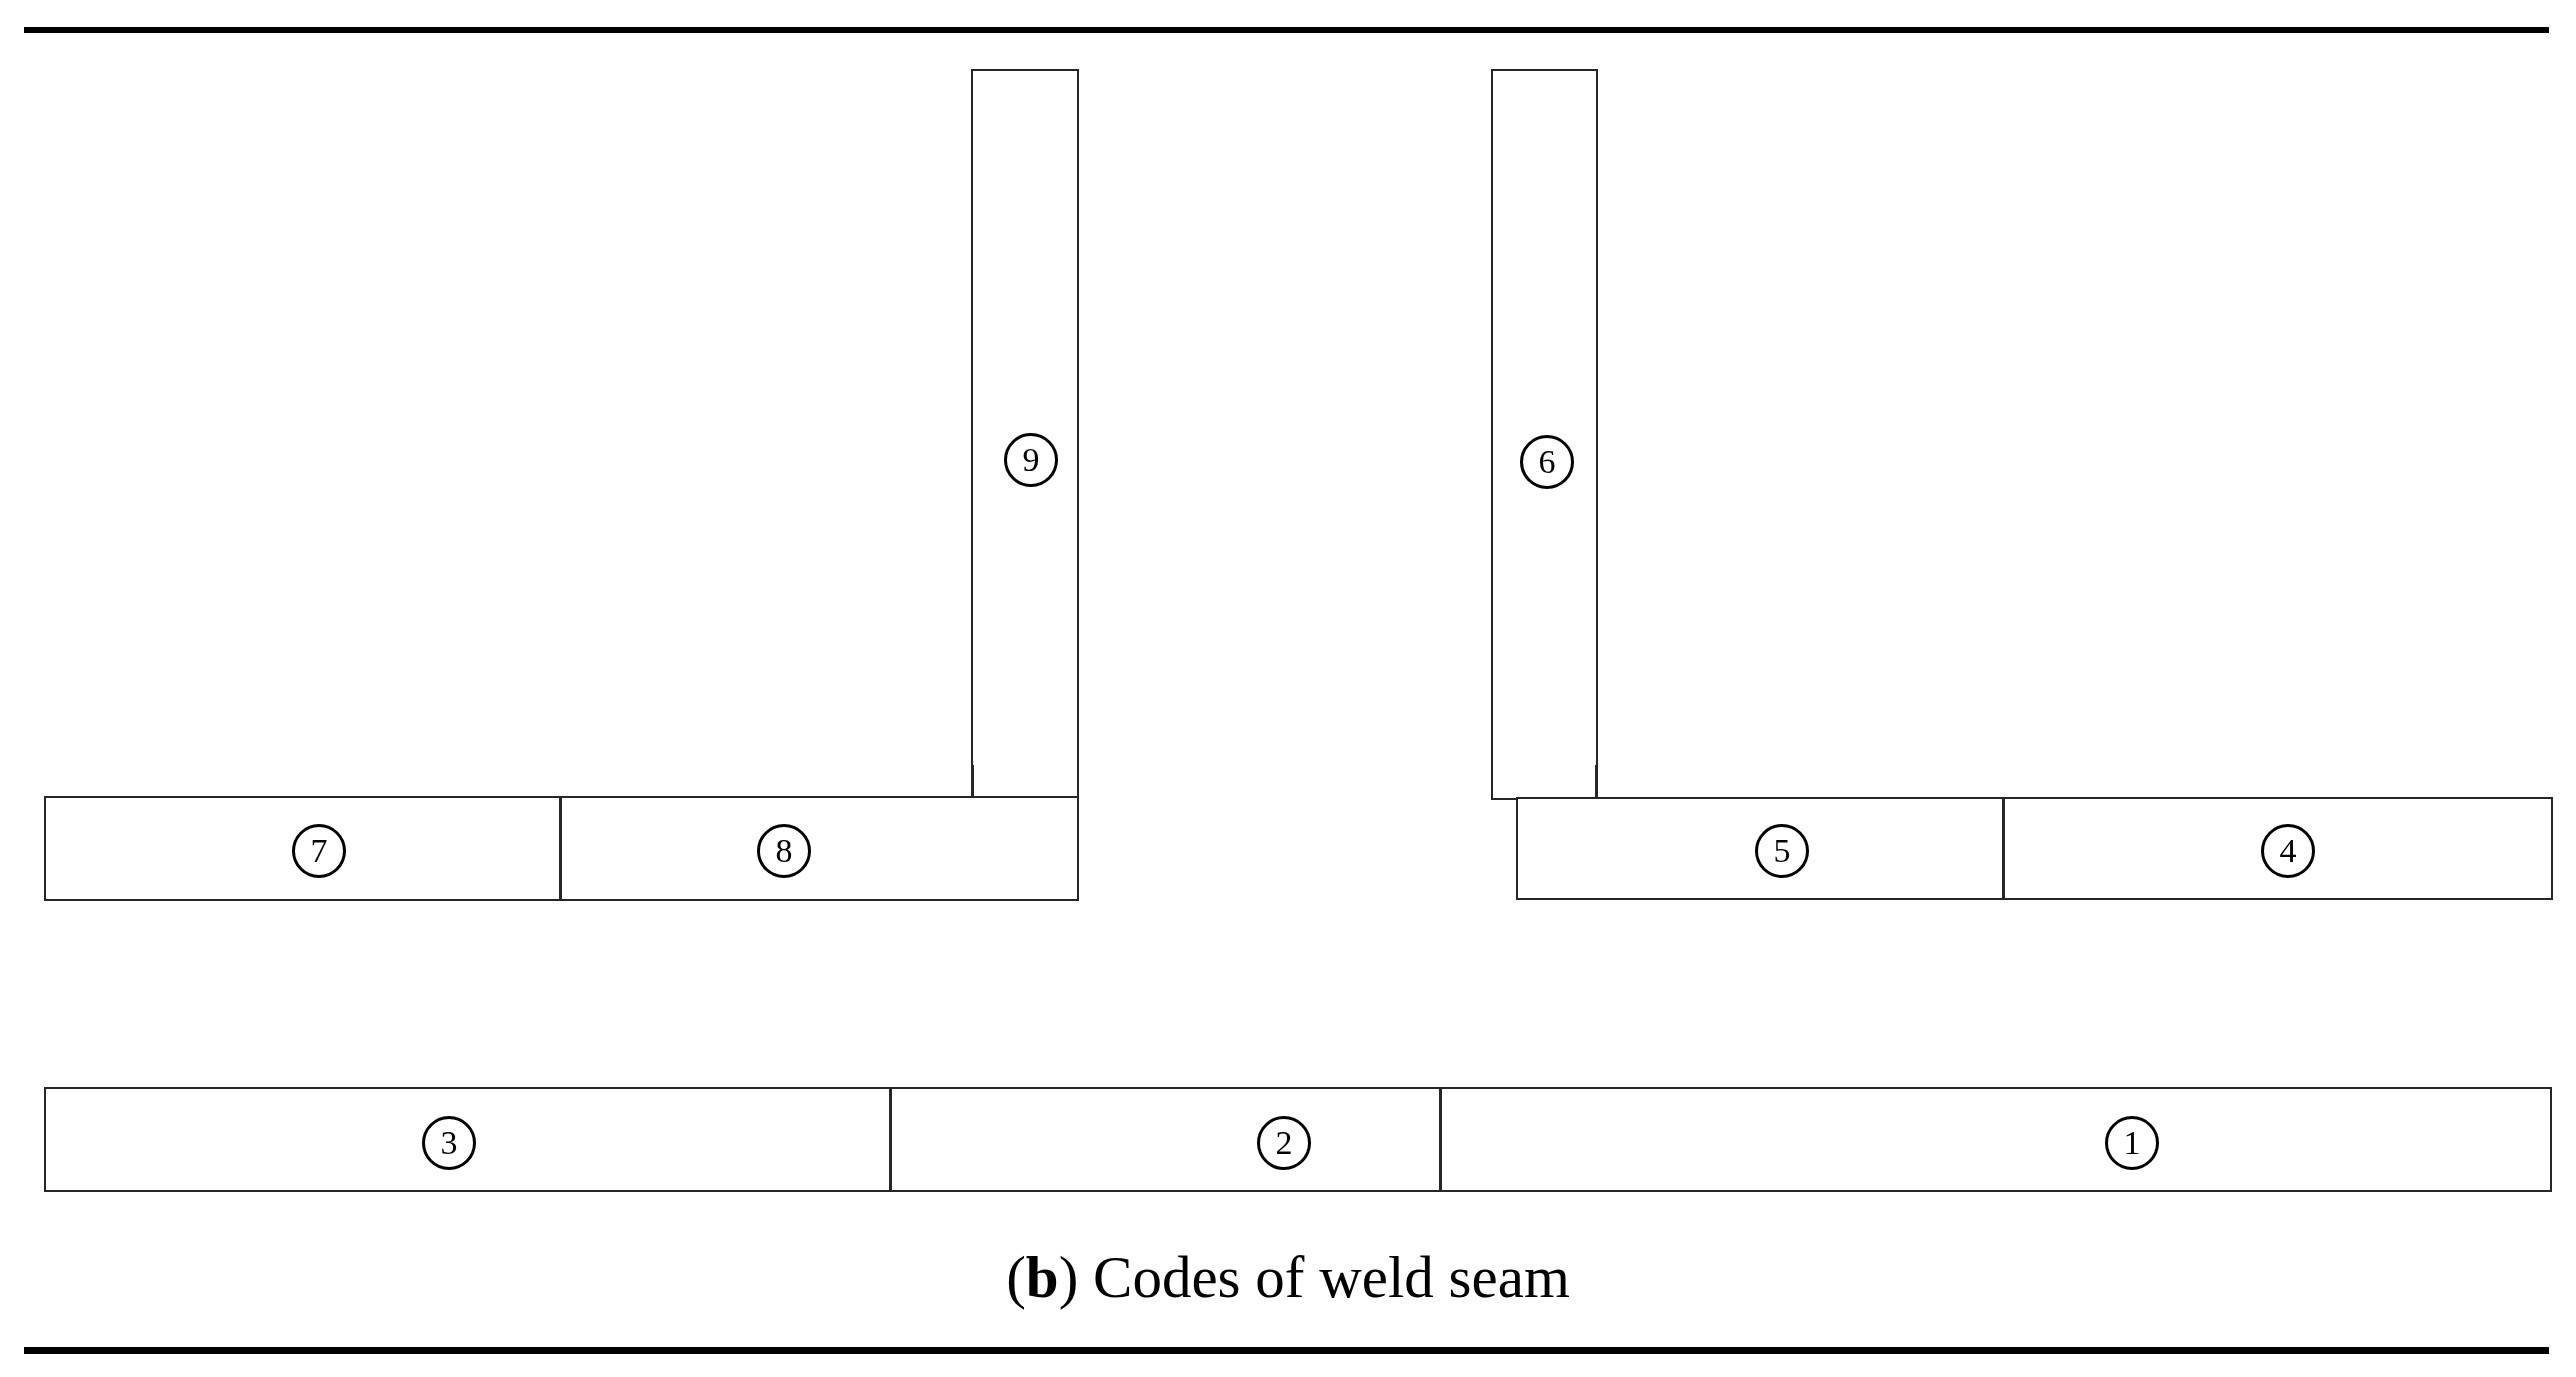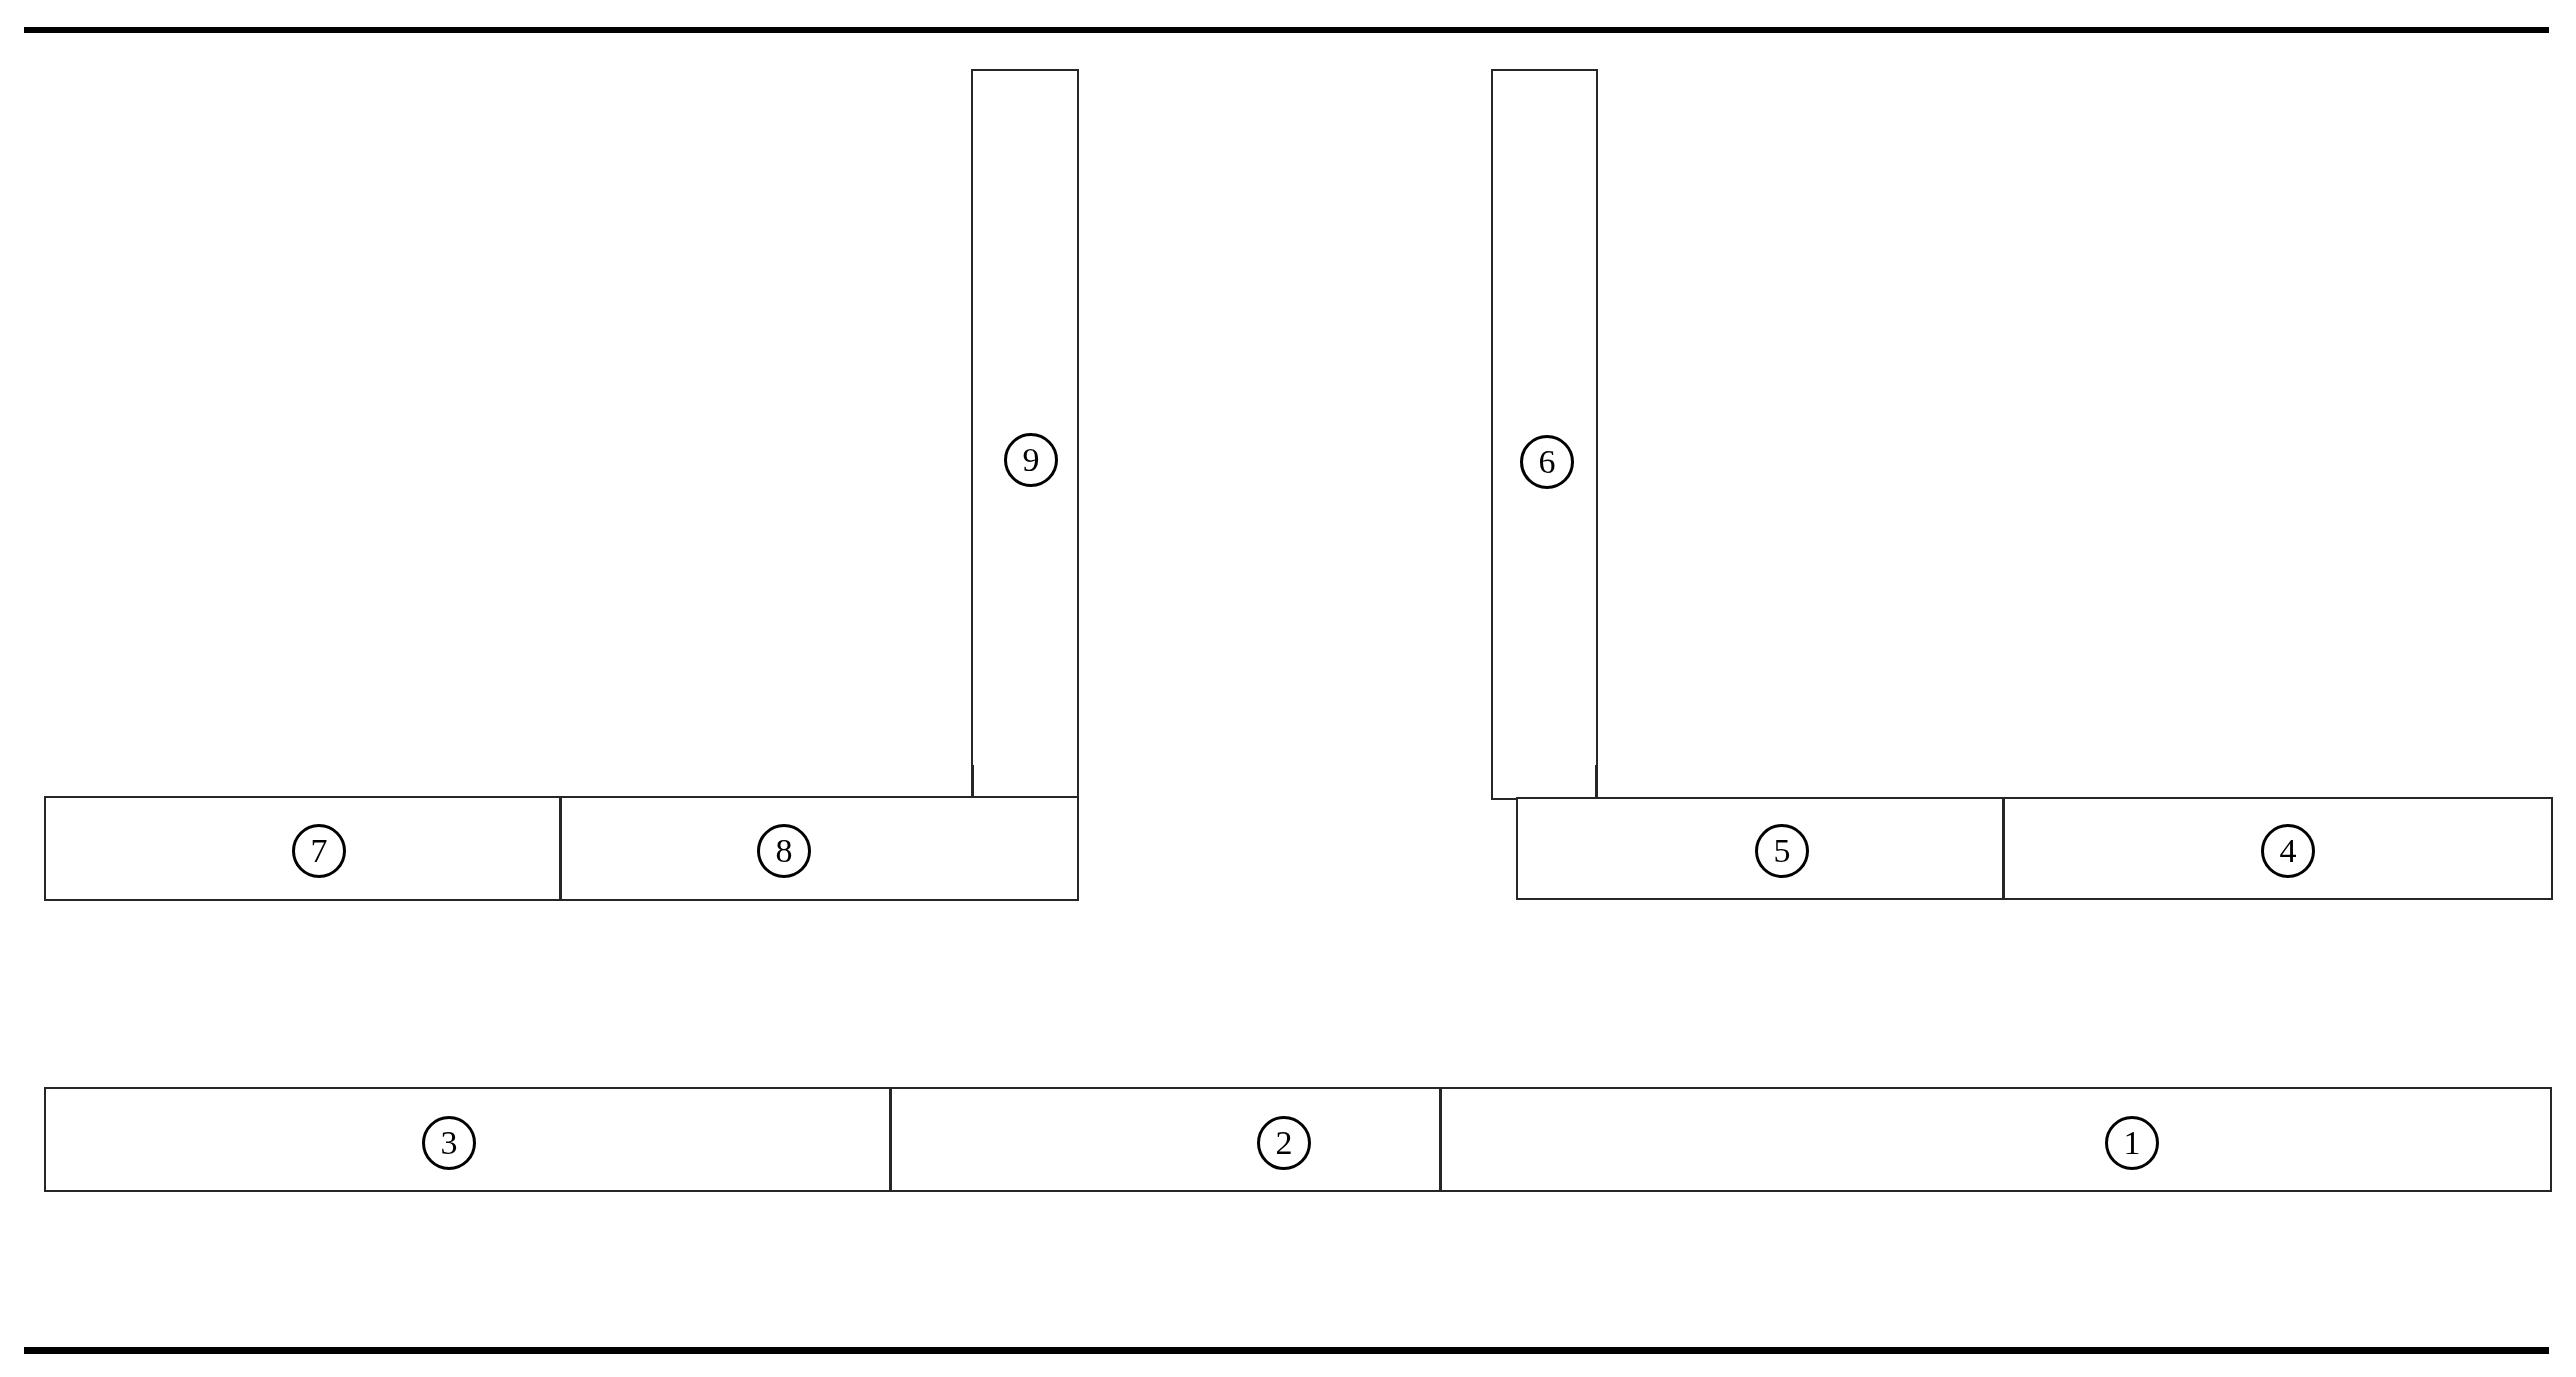--- a/index.html
+++ b/index.html
@@ -130,17 +130,18 @@
   </div>
 
   <div class="code-marker" style="left:1281px; top:1140px;">
     <span>2</span>
   </div>
 
   <div class="code-marker" style="left:2129px; top:1140px;">
     <span>1</span>
   </div>
 
+  <div class="caption"><span>(</span><span class="caption-tag">b</span><span>)</span><span> Codes of weld seam</span></div>
 
   <div class="rule rule-bottom"></div>
 
 </div>
 
 
 </body></html>

